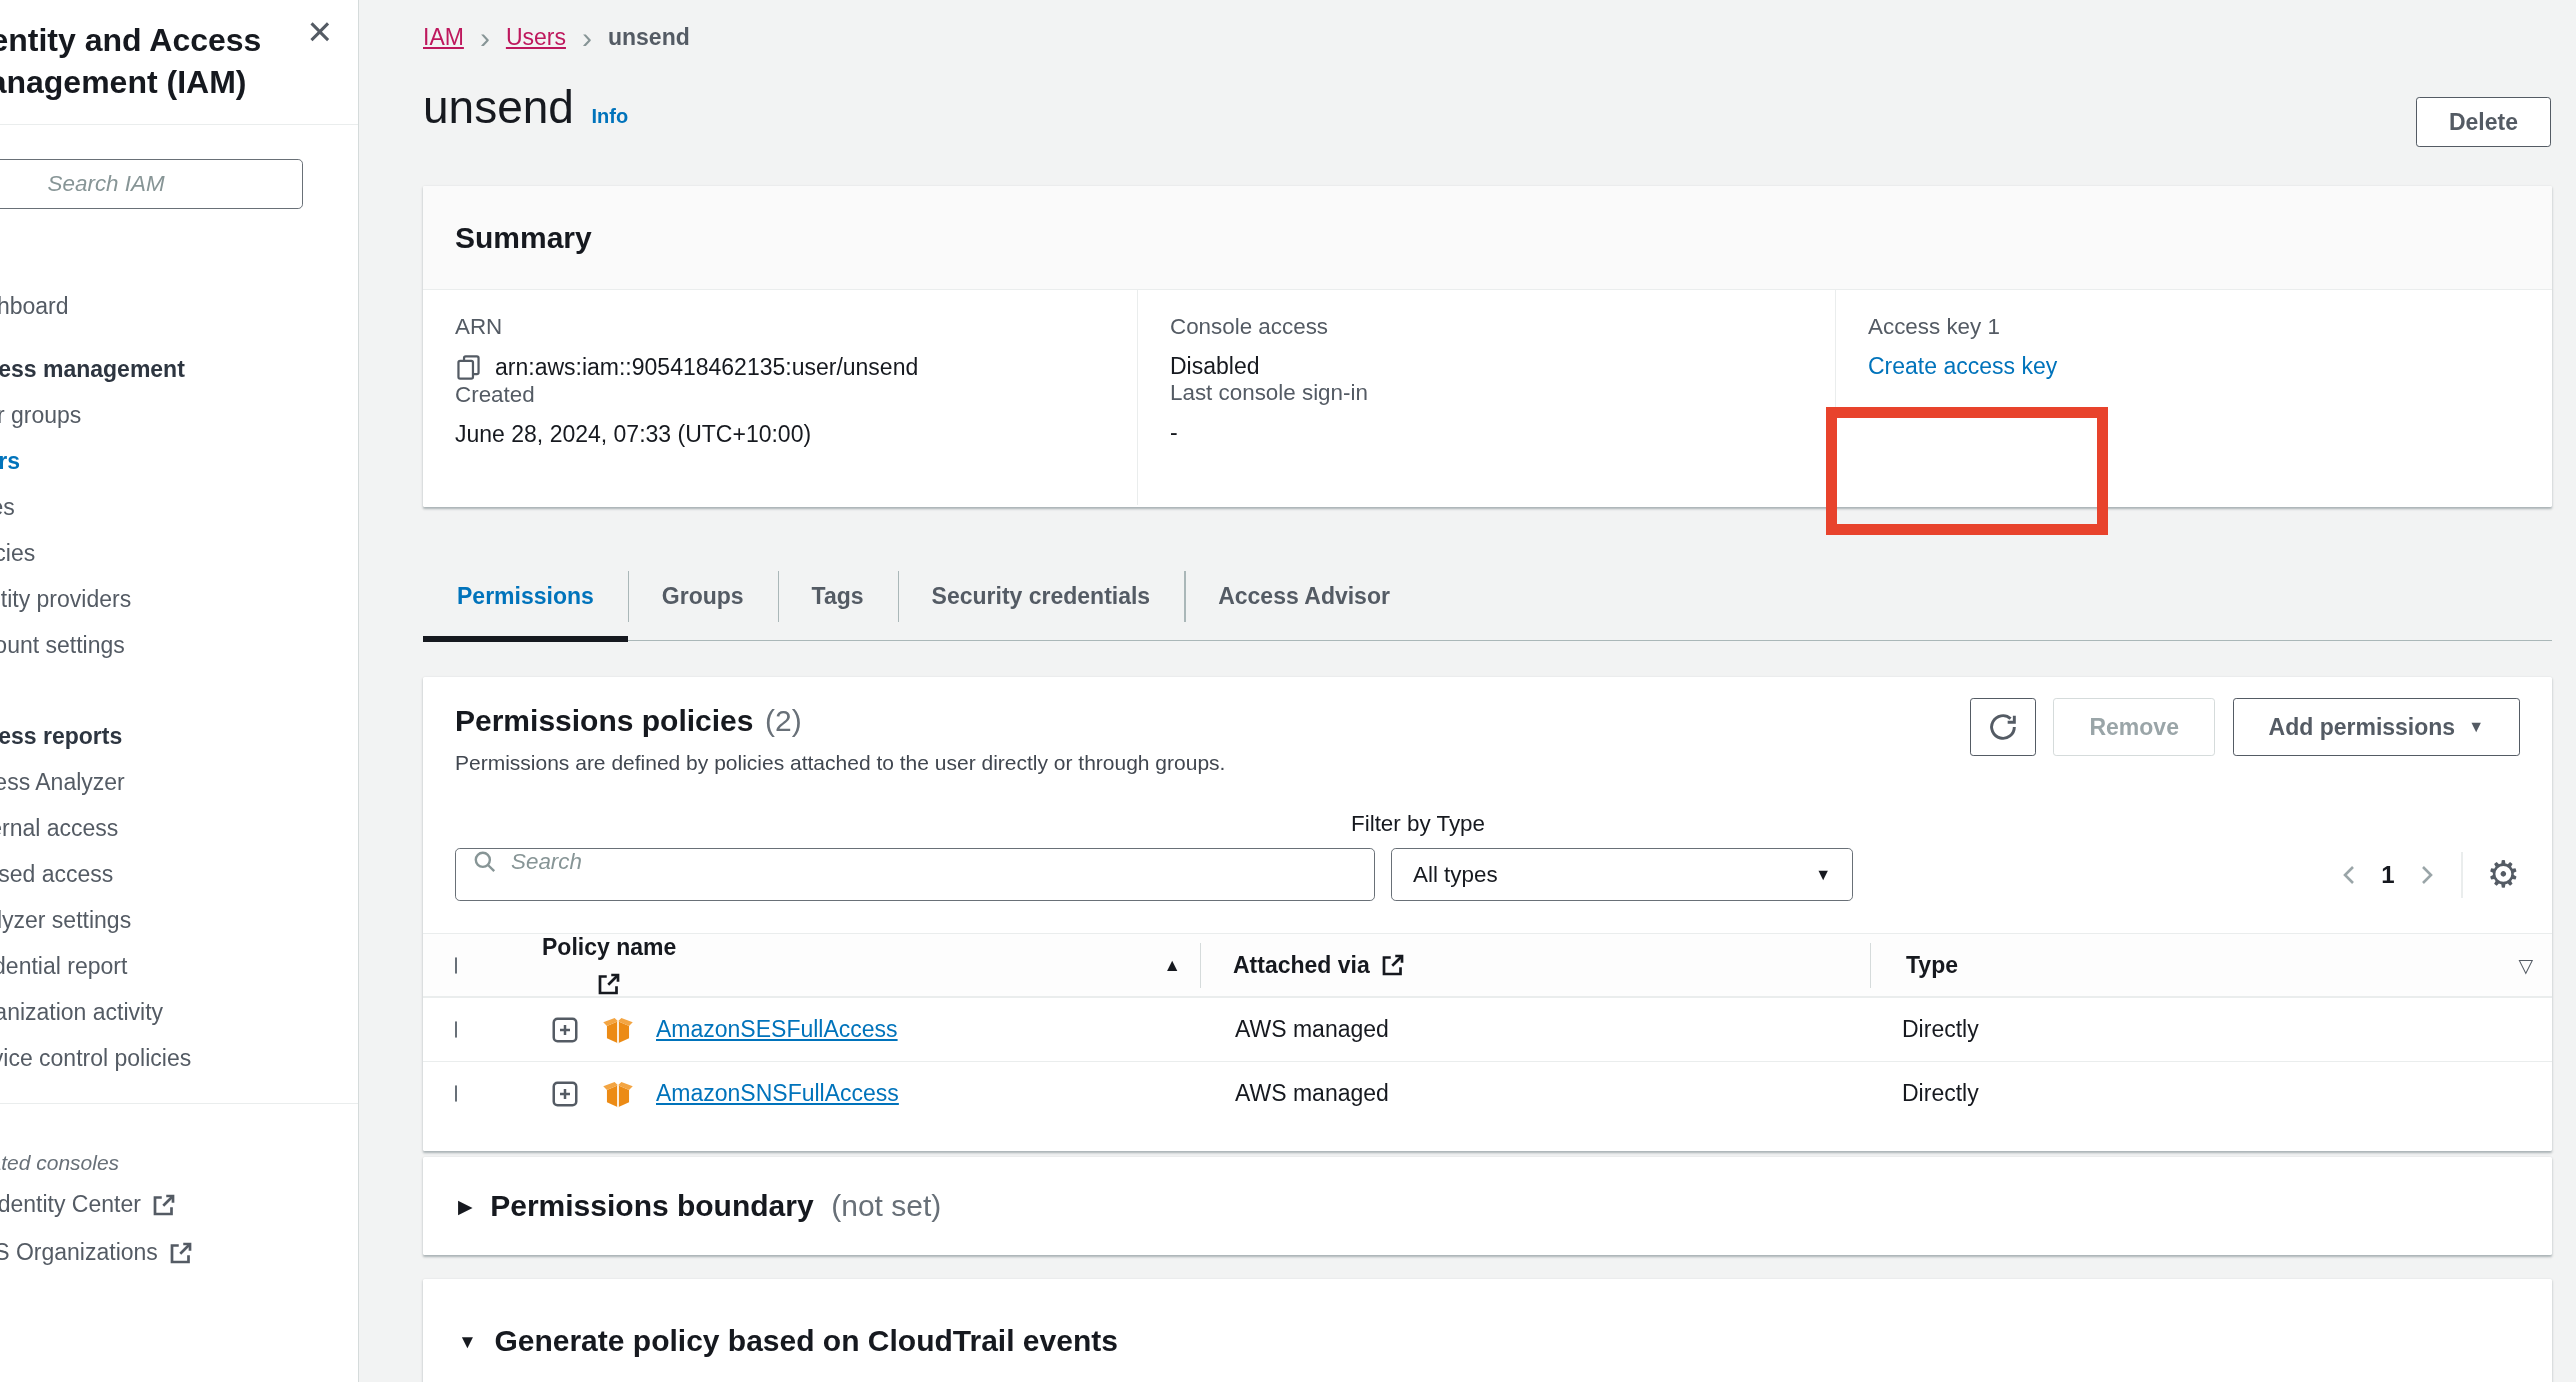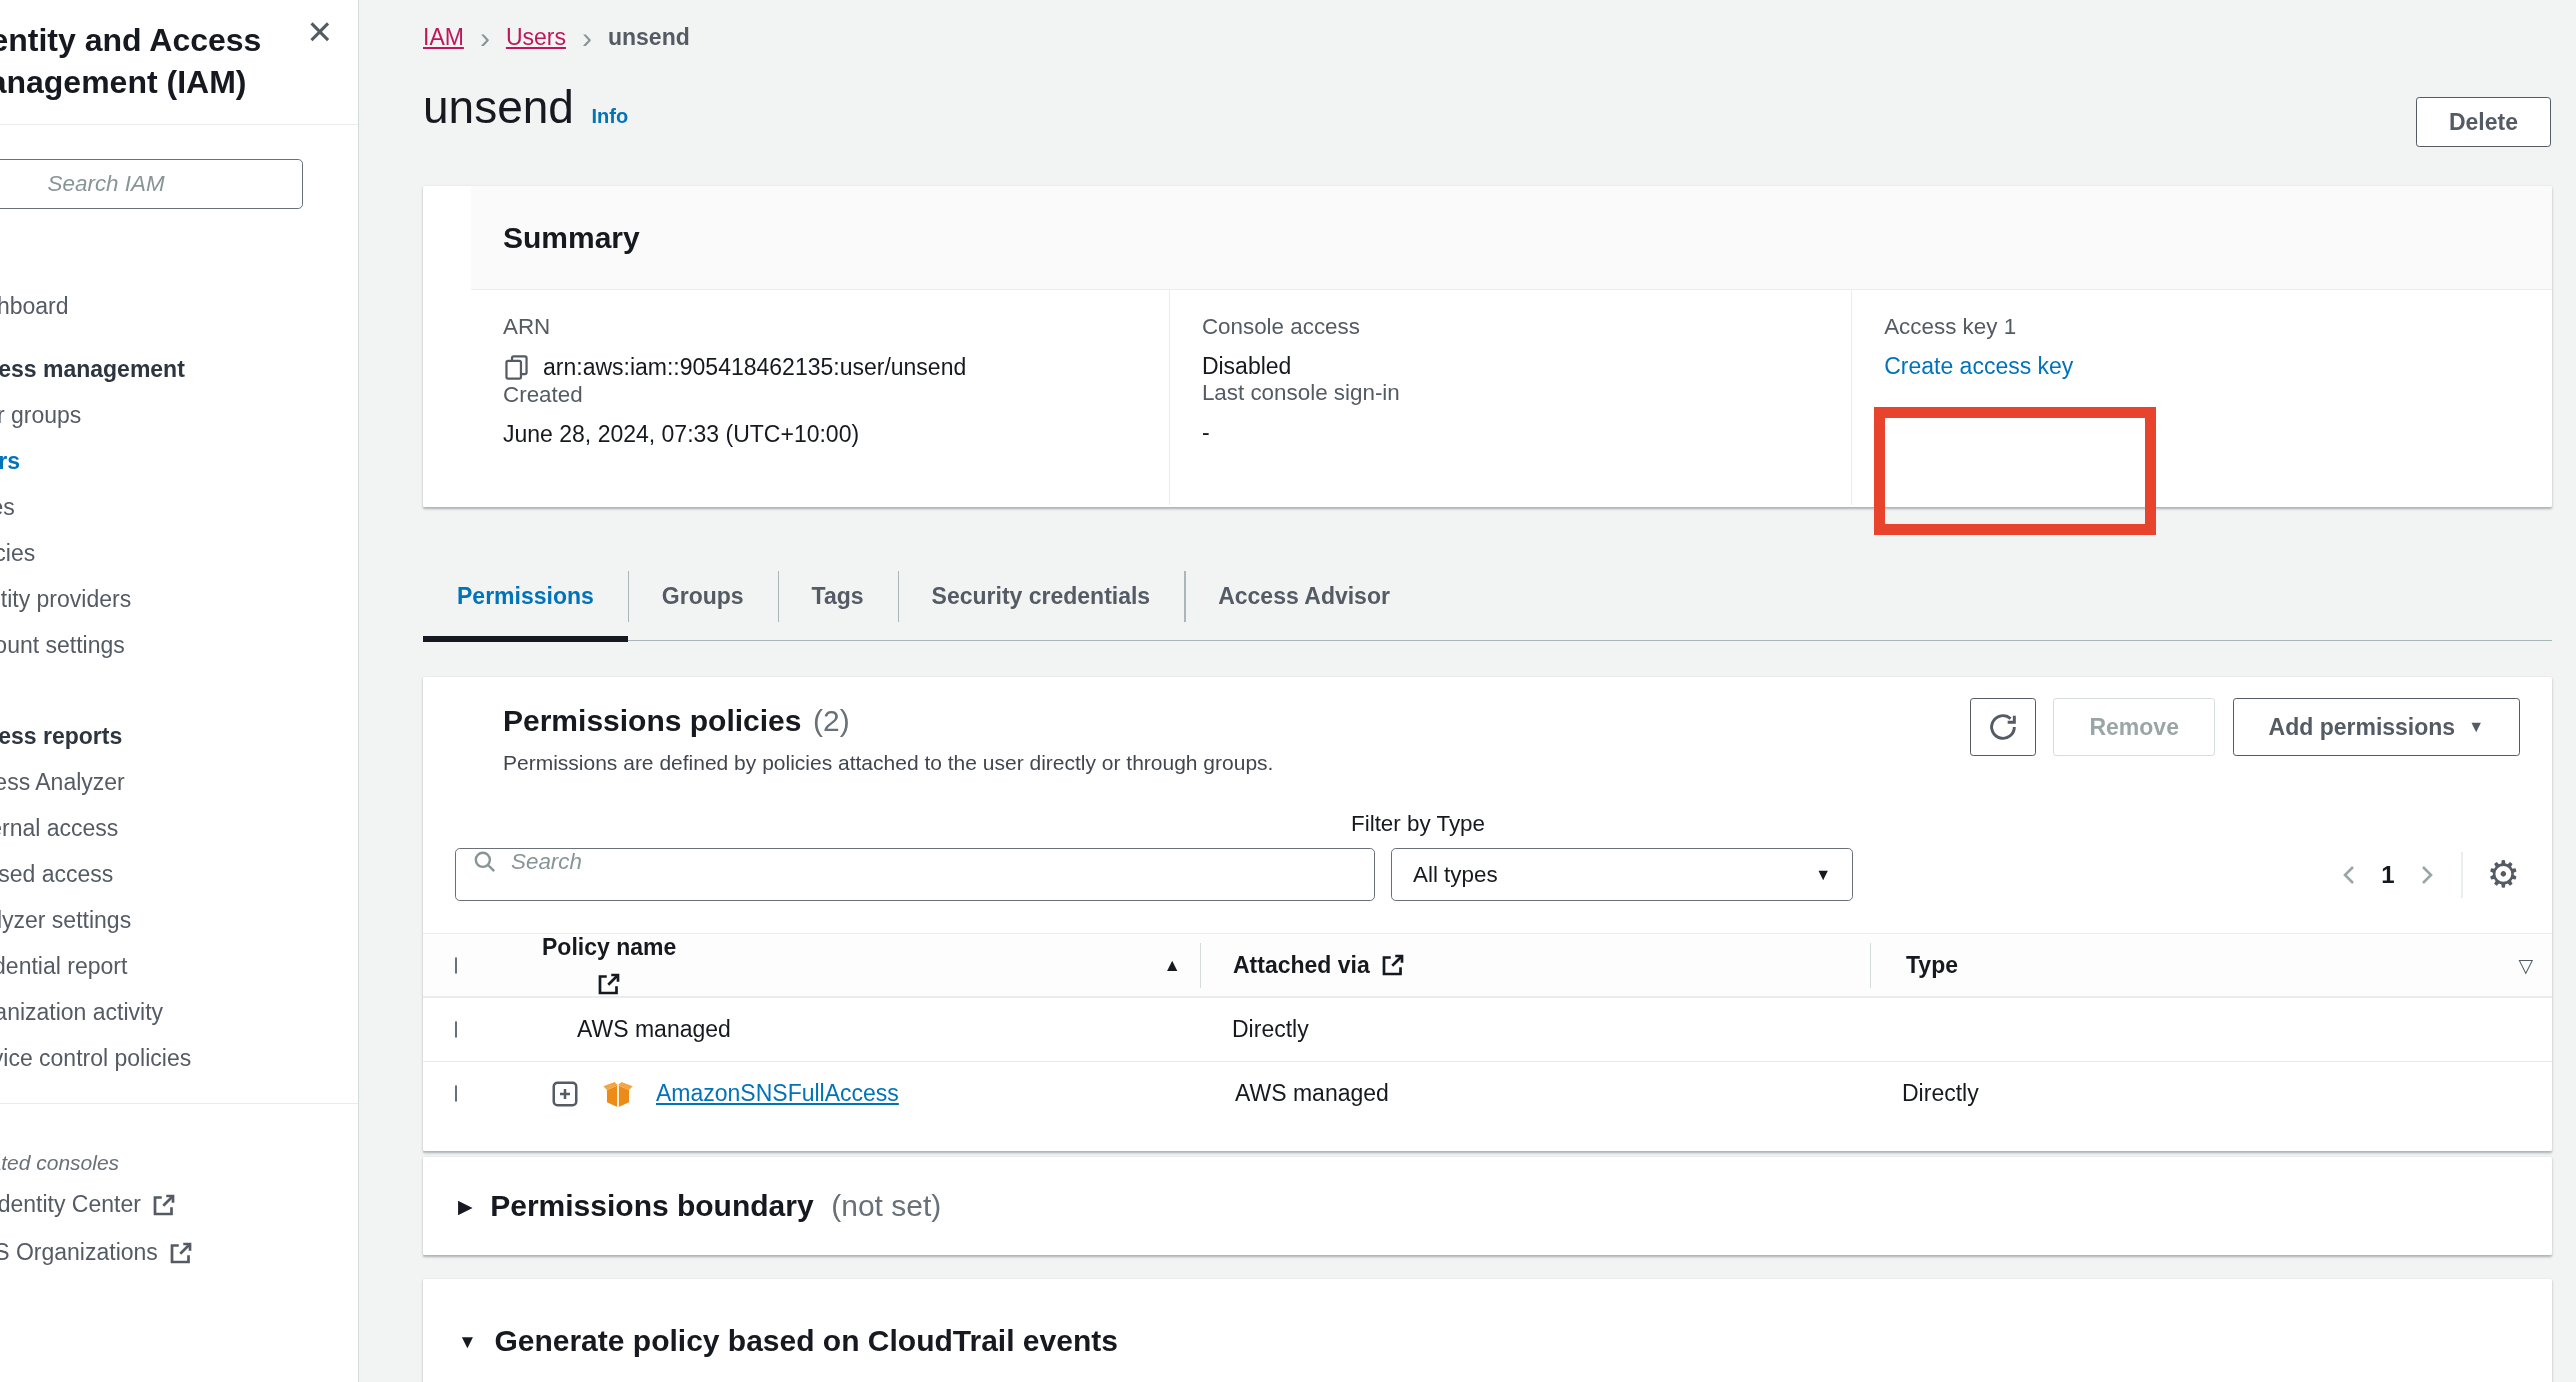--- a/index.html
+++ b/index.html
@@ -70,21 +70,21 @@
     background:#fff; border:1.6px solid #545b64; border-radius:3.2px;
     font-size:23px; font-weight:700; color:#545b64; cursor:pointer;
     height:58px; padding:0 35px; white-space:nowrap;
   }
   .btn.disabled { border-color:#d5dbdb; color:#9aa5a8; cursor:default; }
   .btn.icon-only { padding:0; width:66px; }
   .delete-btn { position:absolute; right:25px; top:97px; height:50px; padding:0 32px; }
 
   .card {
     position:absolute; left:63px; width:2129px; background:#fff;
-    border-radius:1.6px; box-shadow:0 1.6px 2.4px rgba(0,28,36,.3);padding-left:48px;
+    border-radius:1.6px; box-shadow:0 1.6px 2.4px rgba(0,28,36,.3);
   }
 
   
   .summary-card { top:186px; height:321px; }
   .card-hd {
     height:104px; background:#fafafa; border-bottom:1.6px solid #eaeded;
     display:flex; align-items:center; padding-left:32px;
     font-size:30px; font-weight:700; border-radius:1.6px 1.6px 0 0;
   }
   .summary-body { display:flex; height:215px; position:relative; }
@@ -378,20 +378,37 @@
           </span>
         </div>
         <div class="th th-type">
           <span>Type</span>
           <span class="filter-tri">▽</span>
         </div>
       </div>
 
       <div class="trow tr-data">
         <div class="cell-check"><span class="checkbox"></span></div>
+        <div class="cell-name">
+          <span>
+            <svg width="30" height="30" viewBox="0 0 24 24" fill="#ffffff" stroke="#545b64" stroke-width="2">
+                <rect x="3" y="3" width="18" height="18" rx="3"></rect>
+                <path d="M12 8v8M8 12h8"></path>
+              </svg>
+          </span>
+          <span>
+            <svg width="34" height="34" viewBox="0 0 24 24">
+                <path fill="#ec8b15" d="M4.2 9.2 12 5.8l7.8 3.4v8.6L12 21.4 4.2 17.8Z"></path>
+                <path fill="#f3a543" d="M4.2 9.2 1.6 6.6l8-3.1L12 5.8Z"></path>
+                <path fill="#f3a543" d="M19.8 9.2l2.6-2.6-8-3.1L12 5.8Z"></path>
+                <path stroke="#ffffff" stroke-width="1.2" d="M12 5.8v15.6"></path>
+              </svg>
+          </span>
+          <span class="policy-link">AmazonSESFullAccess</span>
+        </div>
         <div class="cell-plain">AWS managed</div>
         <div class="cell-attached">Directly</div>
       </div>
 
       <div class="trow tr-data">
         <div class="cell-check"><span class="checkbox"></span></div>
         <div class="cell-name">
           <span>
             <svg width="30" height="30" viewBox="0 0 24 24" fill="#ffffff" stroke="#545b64" stroke-width="2">
                 <rect x="3" y="3" width="18" height="18" rx="3"></rect>

